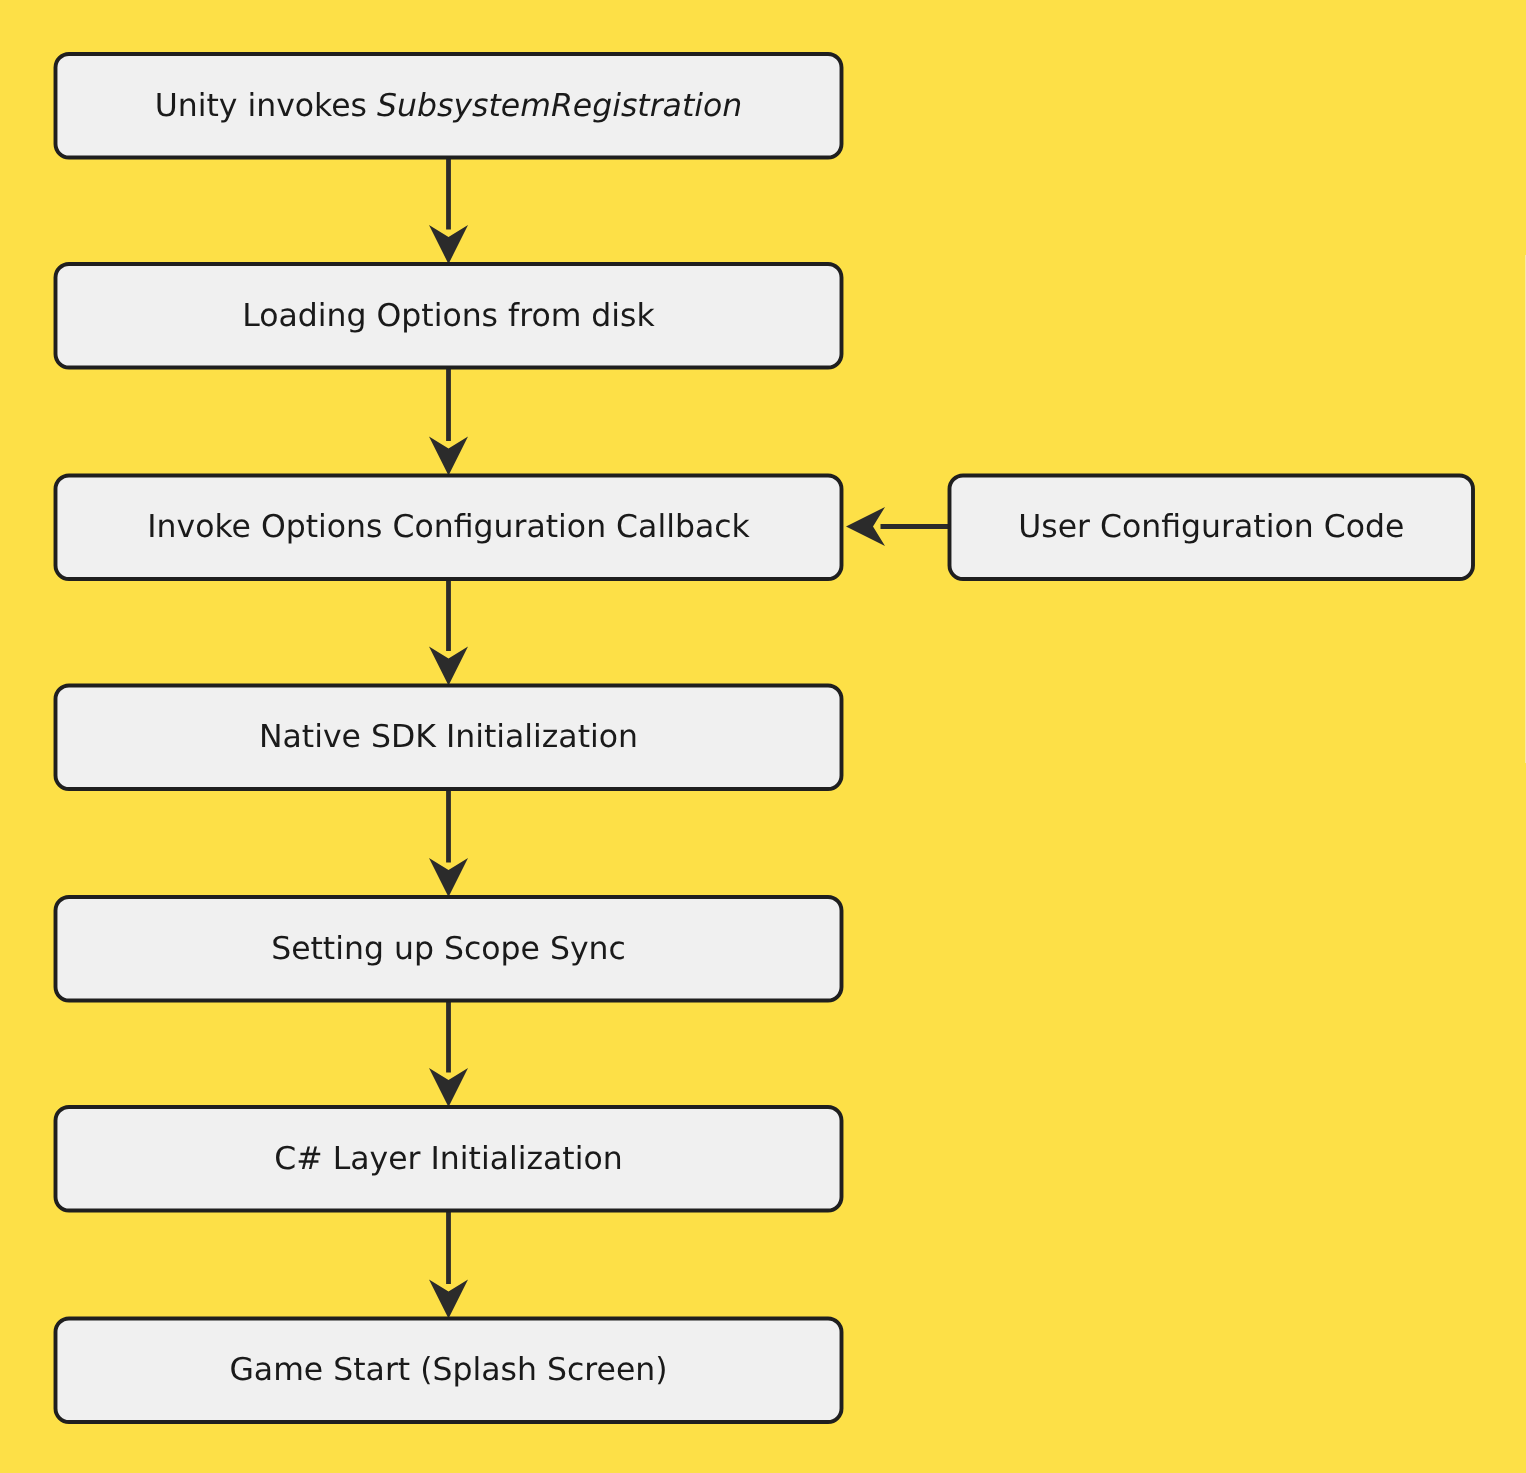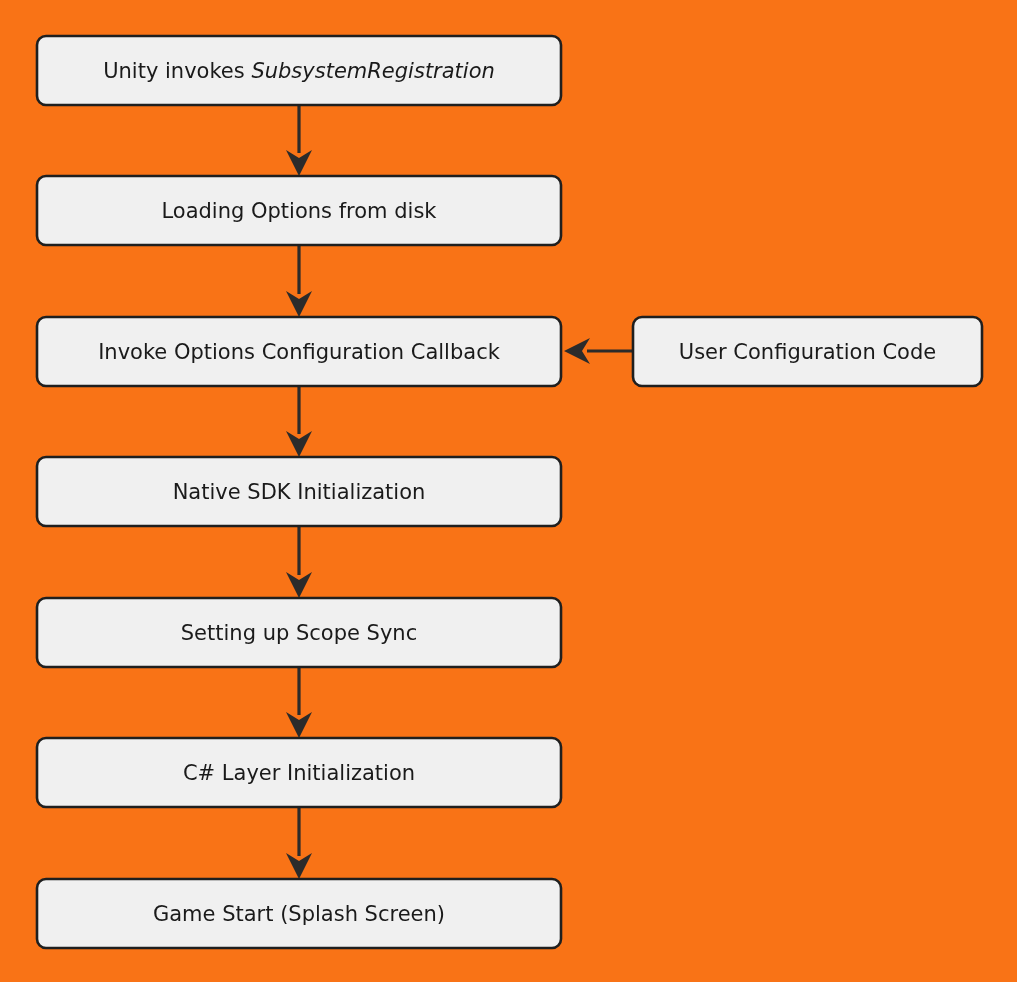--- a/index.html
+++ b/index.html
@@ -10,21 +10,21 @@
   body {
     width: 1017px;
     height: 982px;
     font-family: "DejaVu Sans", "Liberation Sans", sans-serif;
     overflow: hidden;
   }
   #diagram-root {
     position: relative;
     width: 1017px;
     height: 982px;
-    background: #f97316;
+    background: #fde047;
   }
   svg#flowchart {
     display: block;
     width: 1017px;
     height: 982px;
   }
   .node-shape {
     fill: #f0f0f0;
     stroke: #1f1f1f;
     stroke-width: 2.6;

